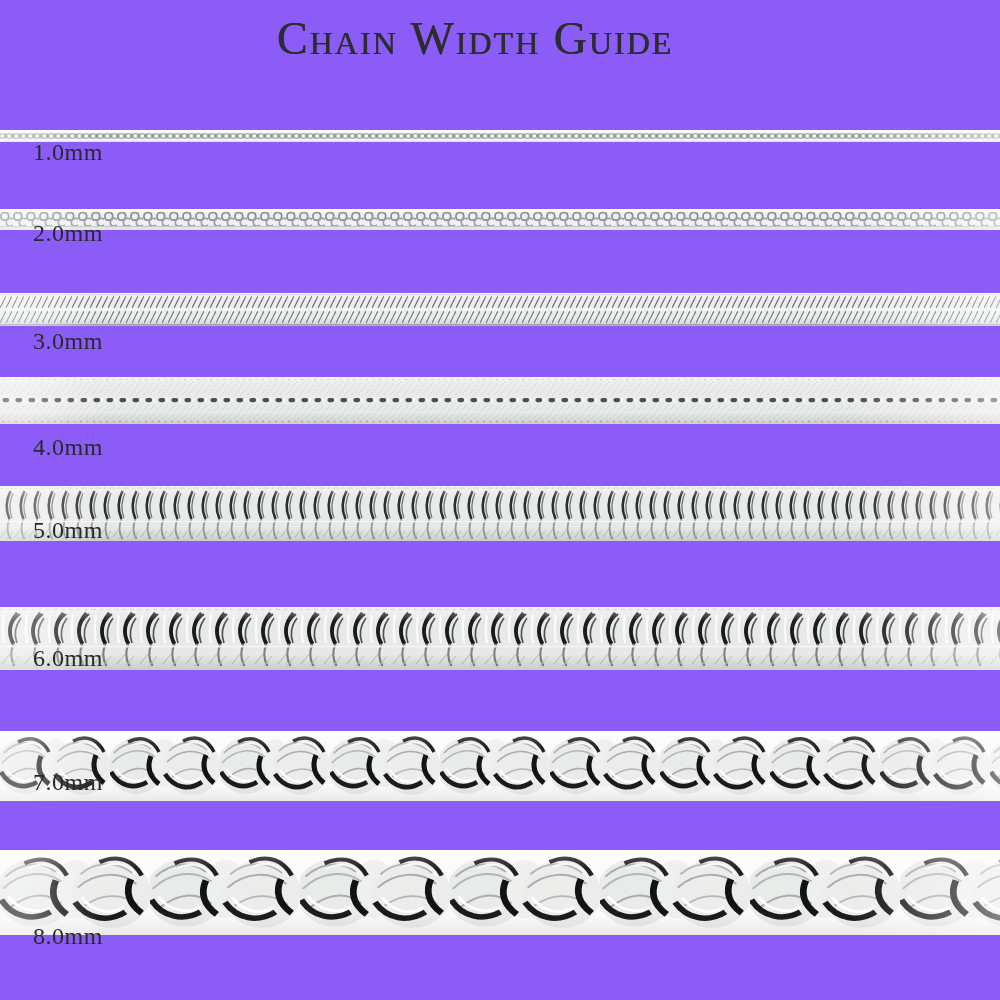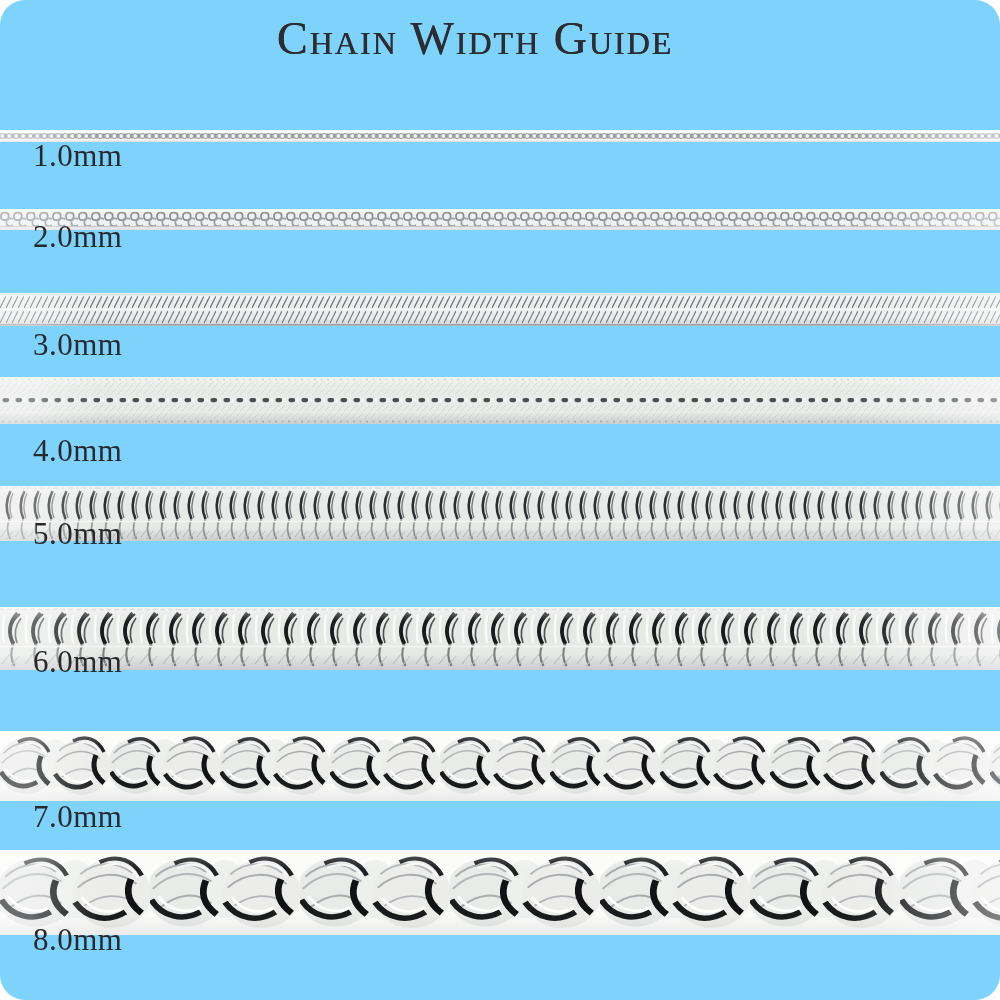--- a/index.html
+++ b/index.html
@@ -1,22 +1,21 @@
 <!DOCTYPE html>
 <html><head>
 <meta charset="utf-8">
 <style>
   html,body{margin:0;padding:0;background:#ffffff;}
   .stage{
     position:relative;
     width:1000px;height:1000px;
-    background:#7dd3fc;
+    background:#8b5cf6;
     overflow:hidden;
     font-family:"Liberation Serif","DejaVu Serif",serif;
-    border-radius:25px;
   }
   .title{
     position:absolute;
     top:12px;left:0;right:0;
     margin:0;
     text-align:center;
     transform:translateX(-25px);
     font-size:46px;
     font-weight:normal;
     font-variant:small-caps;
@@ -25,21 +24,21 @@
     text-shadow:0.5px 0 0 #2c2c31;
   }
   .strip{
     position:absolute;
     left:0;
     display:block;
   }
   .mm-label{
     position:absolute;
     left:33px;
-    font-size:31px;
+    font-size:24px;
     letter-spacing:0.5px;
     color:#29292c;
     line-height:1;
   }
   .defs-holder{position:absolute;width:0;height:0;}
 </style>
 </head>
 <body>
 
 <div class="stage">
@@ -196,21 +195,21 @@
     <rect width="1000" height="63" fill="url(#shine)"></rect>
     <rect width="1000" height="63" fill="url(#fadeR)"></rect>
   </svg>
   <div class="mm-label" style="top:646px">6.0mm</div>
 
   <svg class="strip" style="top:731px" width="1000" height="70" aria-hidden="true">
     <rect width="1000" height="70" fill="url(#c7)"></rect>
     <rect width="1000" height="70" fill="url(#shine)" opacity="0.55"></rect>
     <rect width="1000" height="70" fill="url(#fadeR)"></rect>
   </svg>
-  <div class="mm-label" style="top:801px">7.0mm</div>
+  <div class="mm-label" style="top:770px">7.0mm</div>
 
   <svg class="strip" style="top:850px" width="1000" height="85" aria-hidden="true">
     <rect width="1000" height="85" fill="url(#c8)"></rect>
     <rect width="1000" height="85" fill="url(#shine)" opacity="0.55"></rect>
     <rect width="1000" height="85" fill="url(#fadeR)"></rect>
   </svg>
   <div class="mm-label" style="top:924px">8.0mm</div>
 
 </div>
 

